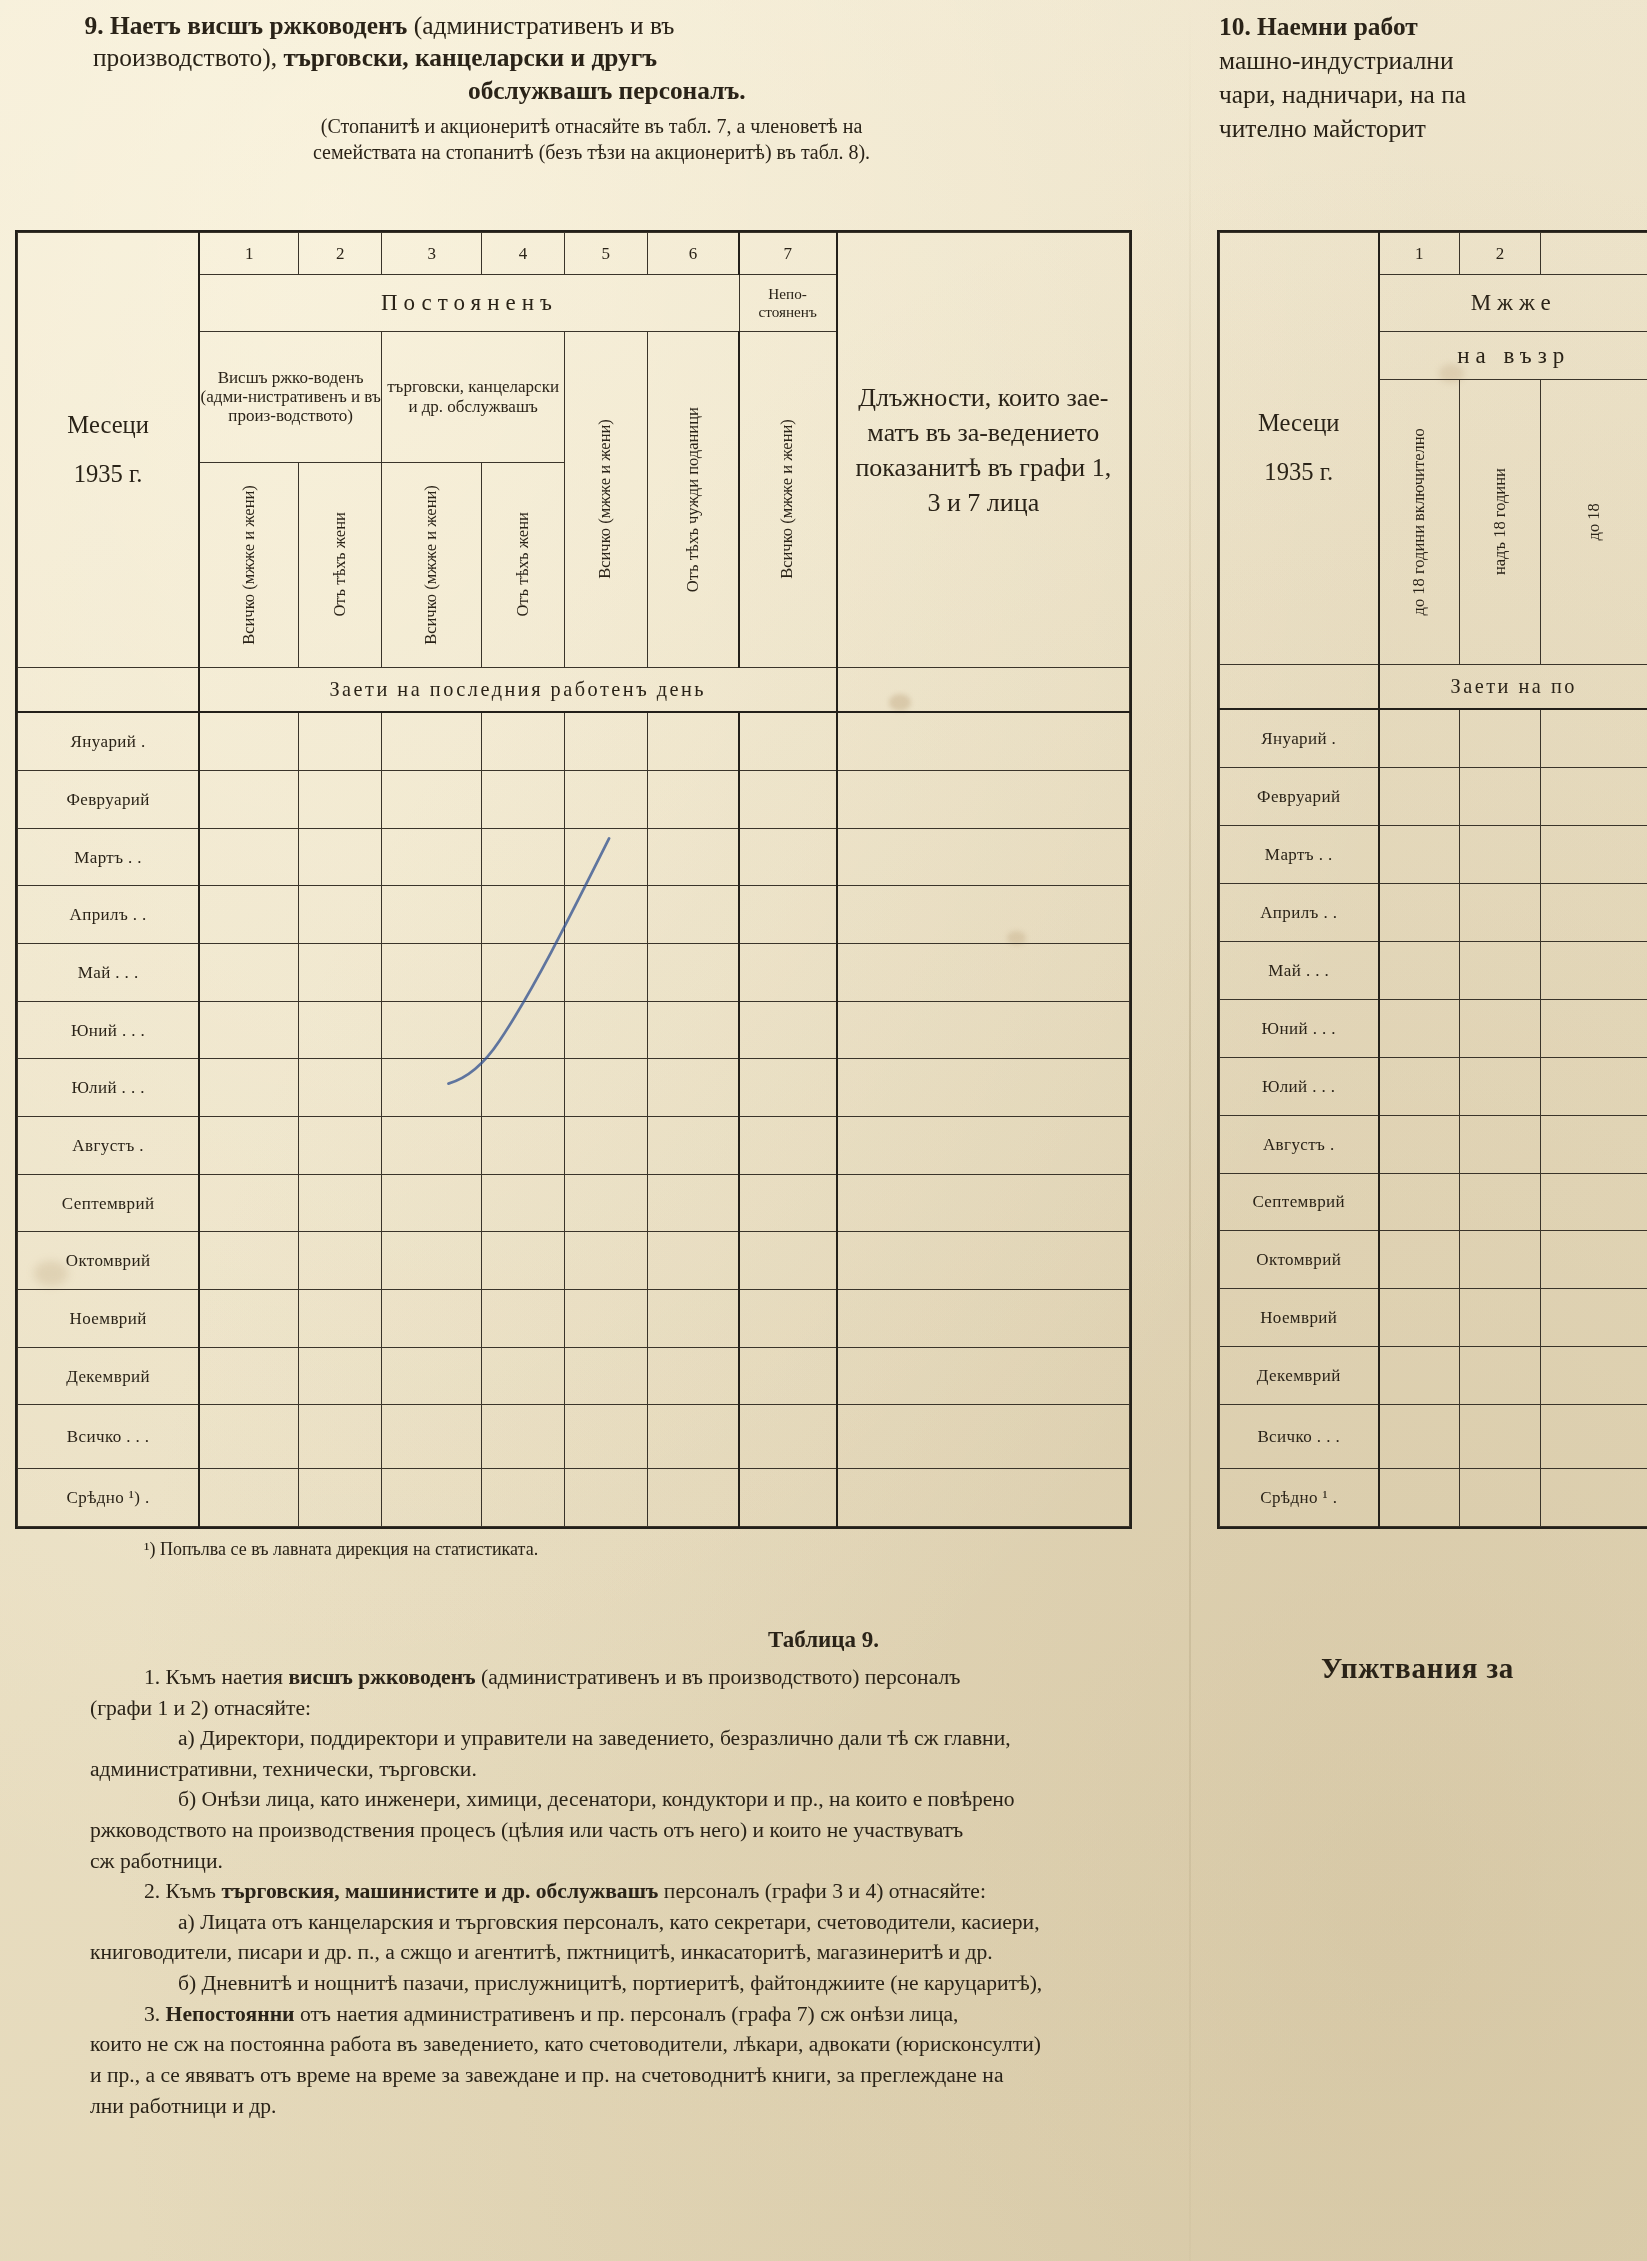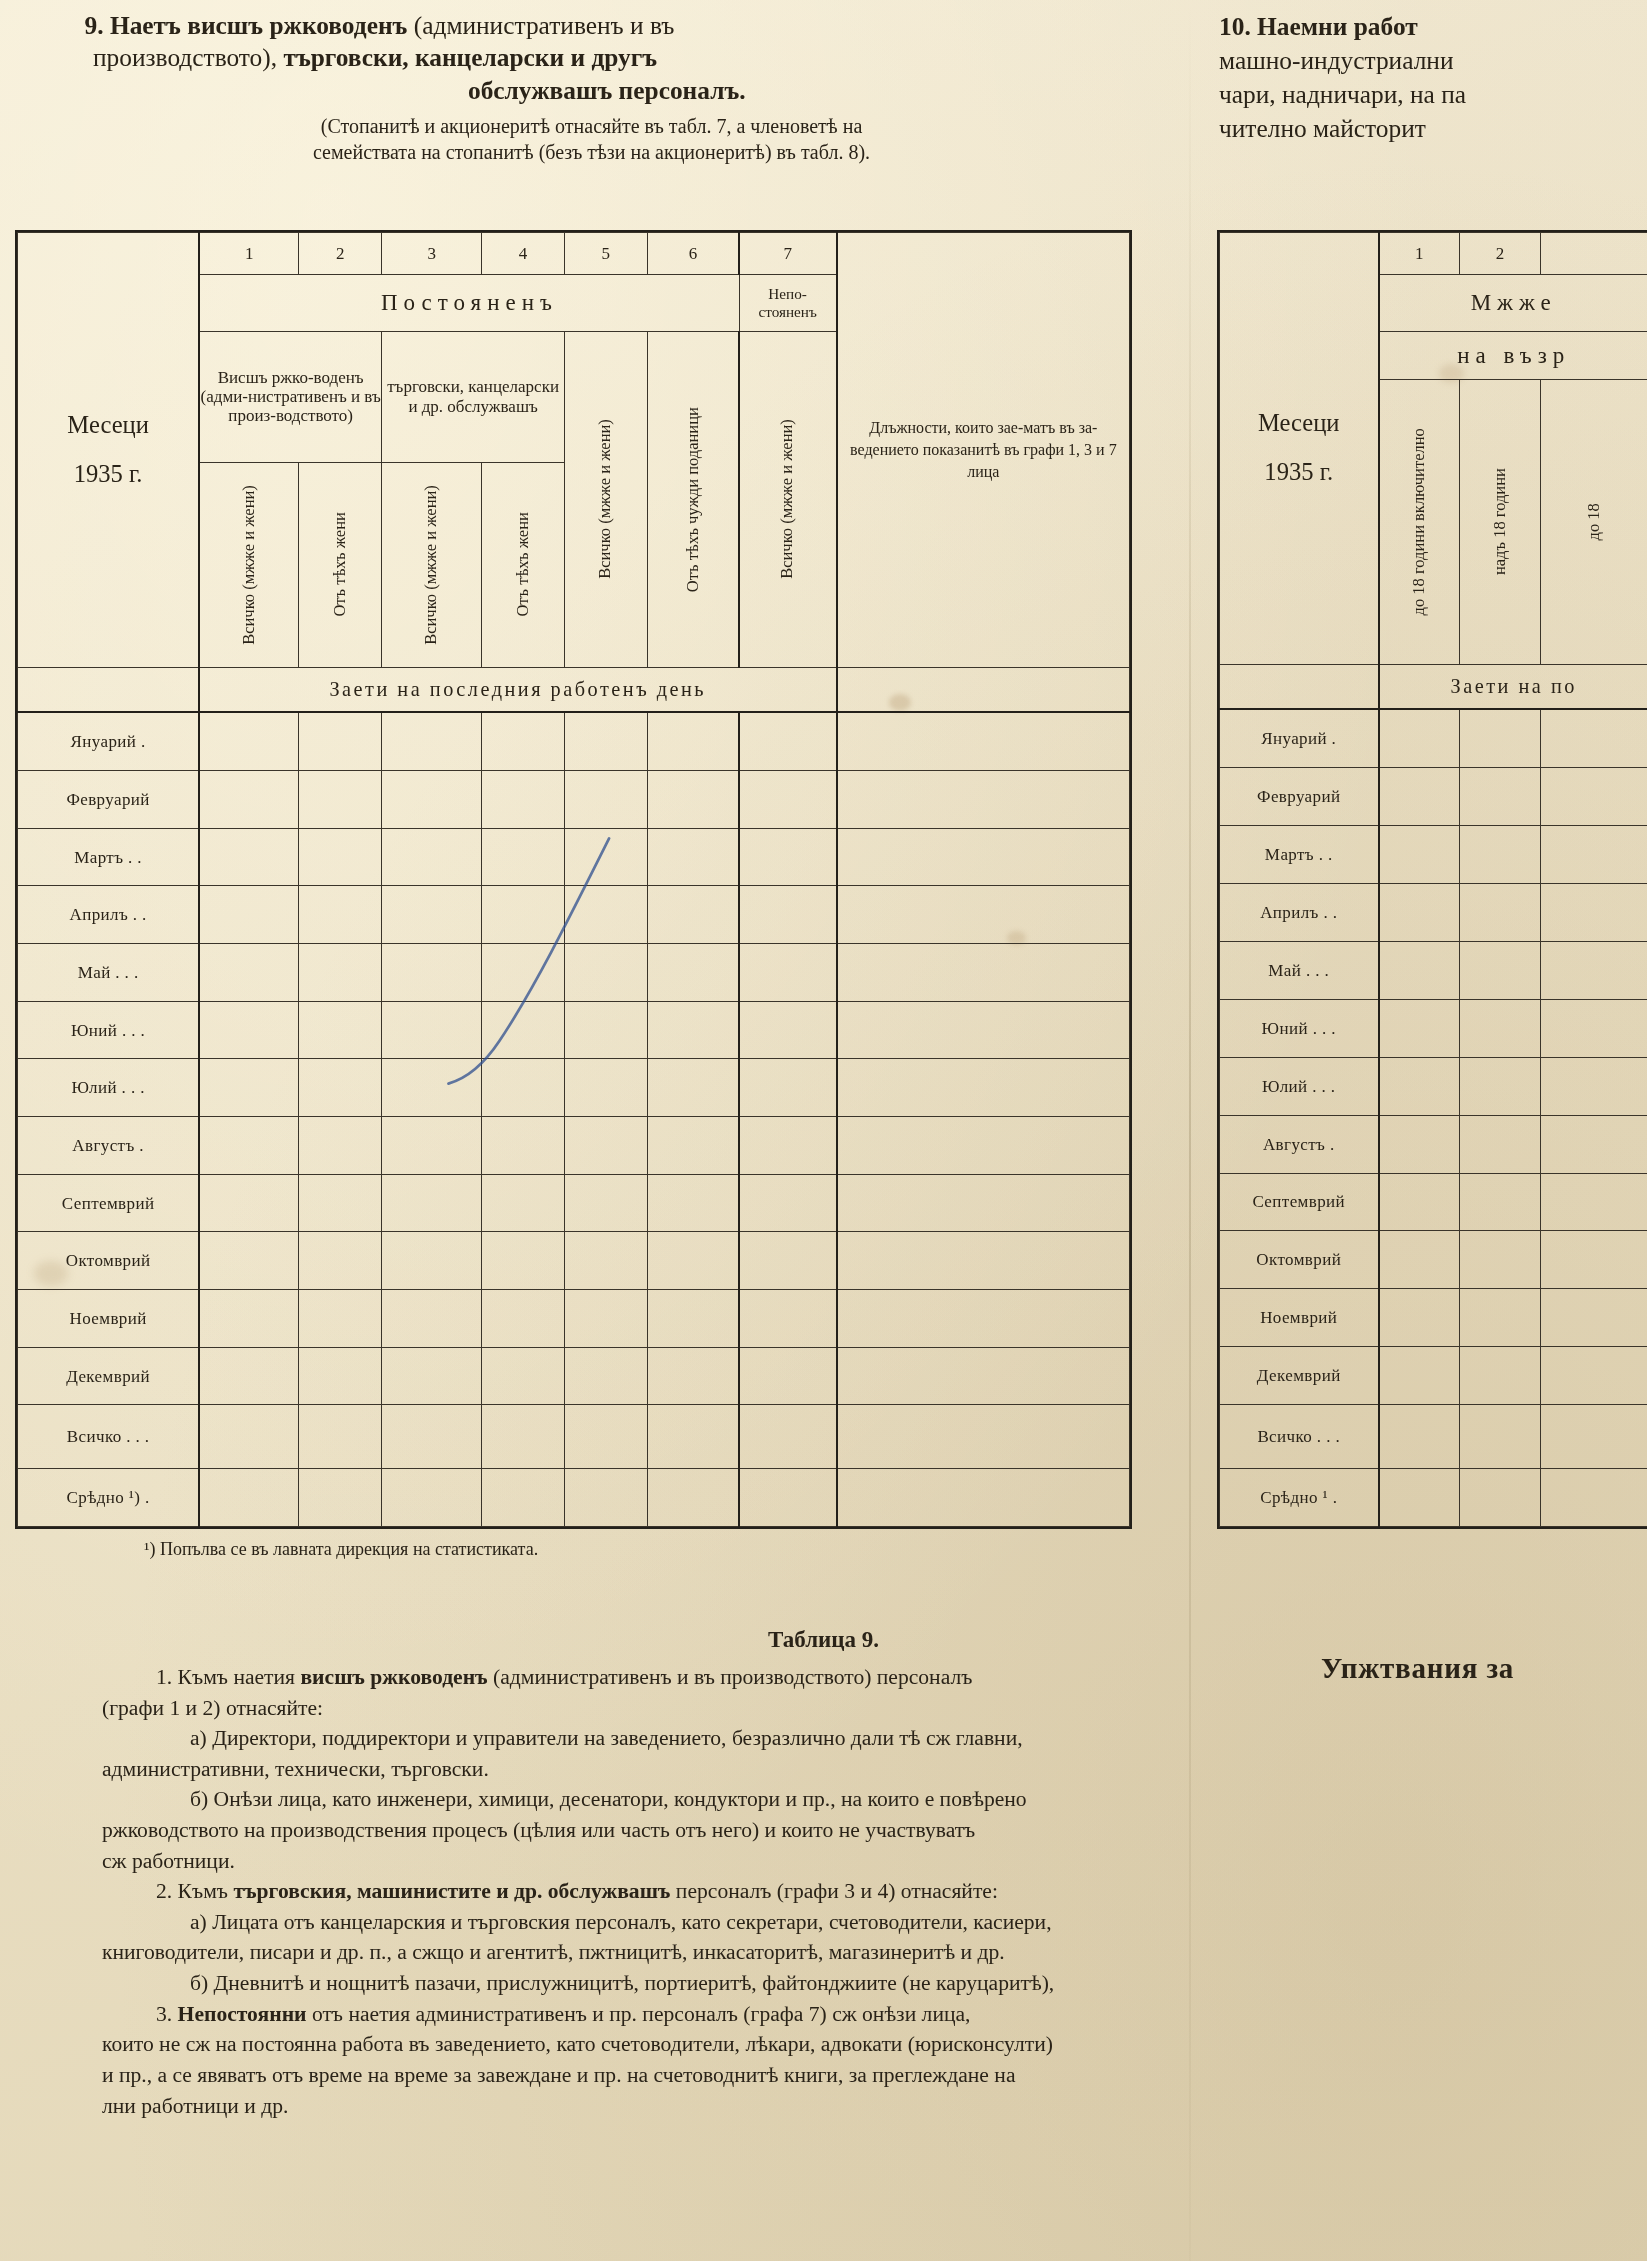--- a/index.html
+++ b/index.html
@@ -151,21 +151,21 @@
     height: 47px;
     letter-spacing: 0.4px;
     white-space: nowrap;
   }
   .monthhead {
     font-size: 24.6px;
     line-height: 1.5;
   }
   .blank { }
   .duties {
-    font-size: 16px;
+    font-size: 26px;
     line-height: 1.35;
     padding: 3.4px 10.2px;
   }
 
   
   #footnote-left {
     position: absolute;
     left: 144px;
     top: 1539px;
     font-size: 18px;
@@ -185,21 +185,21 @@
     position: absolute;
     left: 0;
     top: 1627px;
     width: 1647px;
     text-align: center;
     font-size: 23px;
     font-weight: bold;
   }
   #instructions {
     position: absolute;
-    left: 102px;
+    left: 90px;
     top: 1663px;
     width: 1515px;
     font-size: 21.6px;
     line-height: 1.34;
     text-align: justify;
   }
   #instructions p { margin: 0 0 1.7px 0; }
   #instructions .ind1 { text-indent: 54px; }
   #instructions .ind2 { text-indent: 88px; }
   #instructions b { font-weight: bold; }

